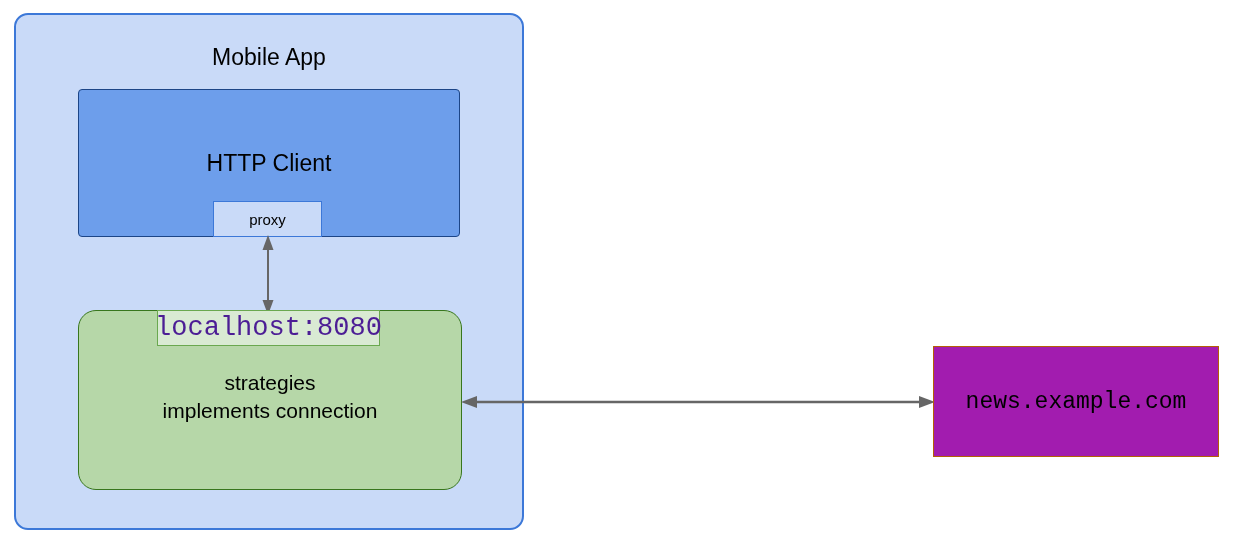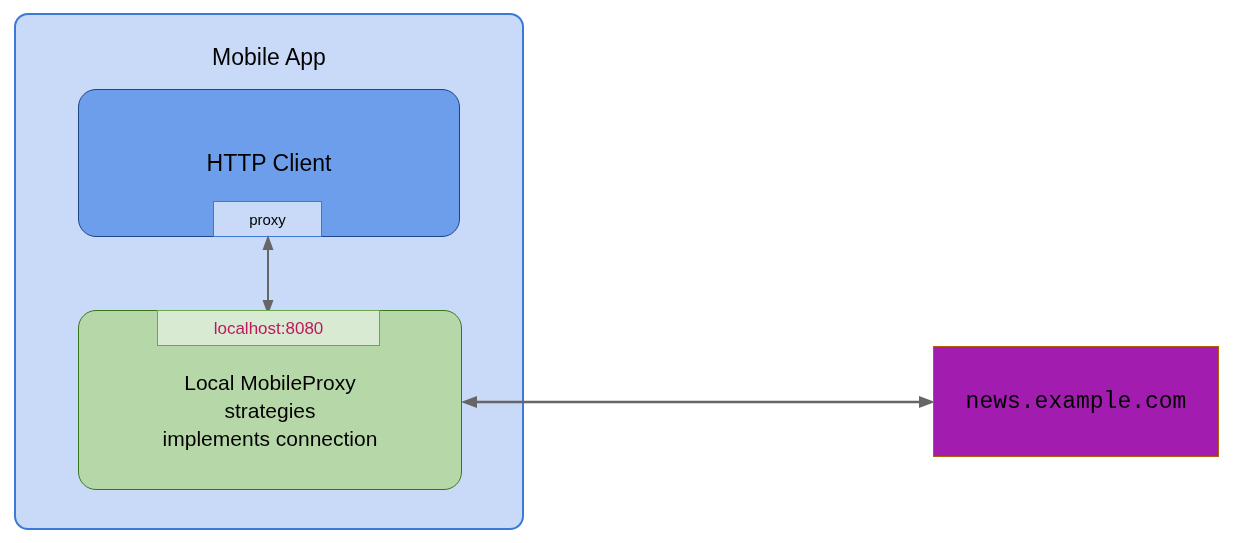--- a/index.html
+++ b/index.html
@@ -45,21 +45,21 @@
   
   #http-client-box {
     position: absolute;
     left: 78px;
     top: 89px;
     width: 382px;
     height: 148px;
     box-sizing: border-box;
     background: #6d9eeb;
     border: 1.6px solid #1c4587;
-    border-radius: 18px;
+    border-radius: 4px;
   }
   #http-client-label {
     position: absolute;
     left: 0;
     top: 0;
     width: 100%;
     height: 100%;
     display: flex;
     align-items: center;
     justify-content: center;
@@ -129,23 +129,24 @@
     width: 223px;
     height: 36px;
     box-sizing: border-box;
     background: #d9ead3;
     border: 1.8px solid #6aa84f;
     display: flex;
     align-items: center;
     justify-content: center;
   }
   #localhost-port-label {
-    font-size: 17px;
-    color: #be185d;
+    font-size: 27px;
+    color: #4c1d95;
     line-height: 1;
+    font-family: Liberation Mono, monospace;
   }
 
   
   #remote-host-box {
     position: absolute;
     left: 933px;
     top: 346px;
     width: 286px;
     height: 111px;
     box-sizing: border-box;
@@ -188,21 +189,20 @@
   </div>
 
   <svg id="proxy-link-arrow" viewBox="0 0 32 82" width="32" height="82" xmlns="http://www.w3.org/2000/svg">
     <line x1="16" y1="12" x2="16" y2="70" stroke="#666666" stroke-width="2"></line>
     <polygon points="16,1 10.5,16 21.5,16" fill="#666666"></polygon>
     <polygon points="16,81 10.5,66 21.5,66" fill="#666666"></polygon>
   </svg>
 
   <div id="local-proxy-box">
     <div id="local-proxy-desc">
-      <div>Local MobileProxy</div>
       <div>strategies</div>
       <div>implements connection</div>
     </div>
   </div>
 
   <div id="localhost-port-box">
     <span id="localhost-port-label">localhost:8080</span>
   </div>
 
   <svg id="remote-link-arrow" viewBox="0 0 480 28" width="480" height="28" xmlns="http://www.w3.org/2000/svg">

